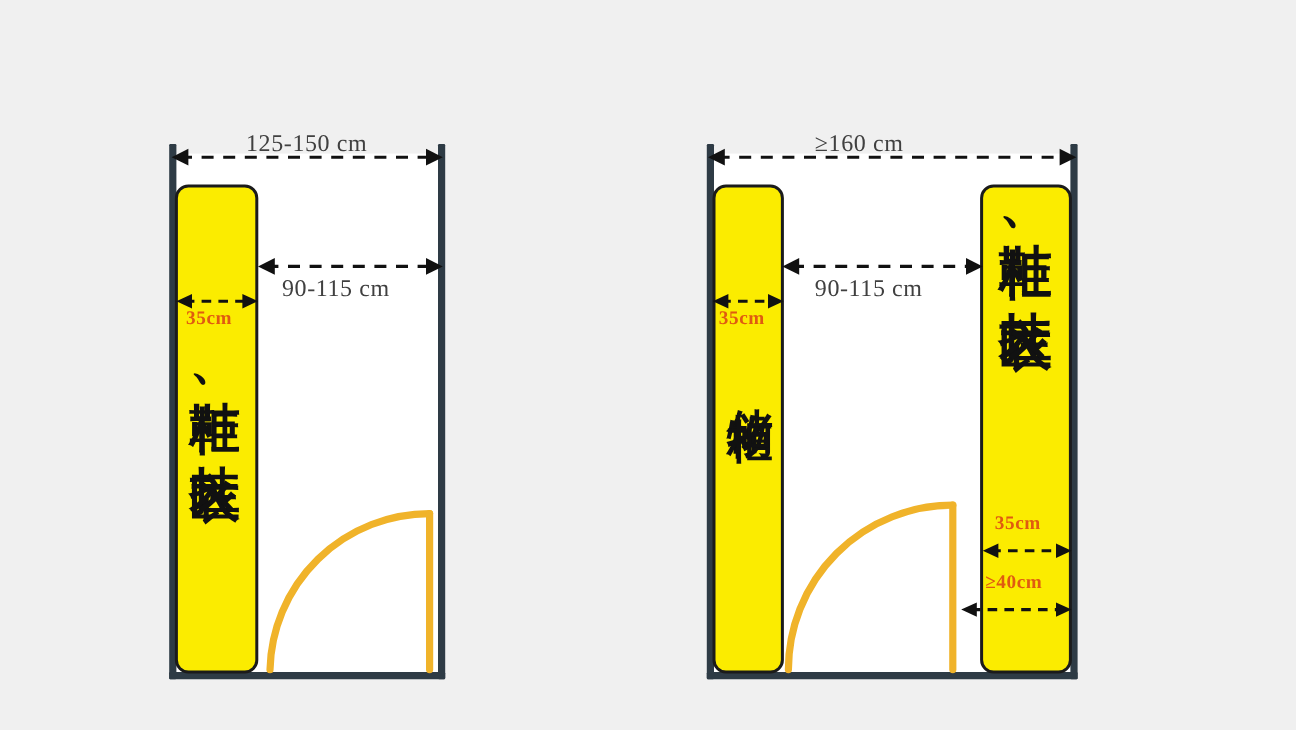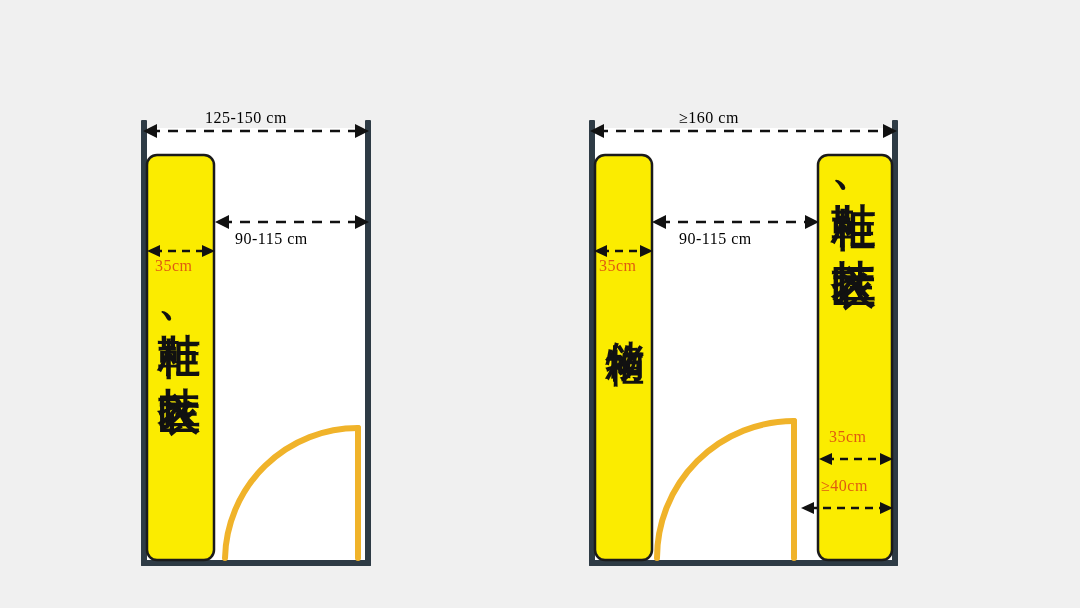--- a/index.html
+++ b/index.html
@@ -27,27 +27,27 @@
 
   .dim-label {
     position: absolute;
     font-family: "Liberation Serif", "DejaVu Serif", serif;
     white-space: nowrap;
     letter-spacing: 0.5px;
     line-height: 1;
     pointer-events: none;
   }
   .dim-red {
-    color: #000000;
-    font-size: 16px;
+    color: #404040;
+    font-size: 20px;
   }
   .dim-orange {
     color: #e05b10;
     font-size: 16px;
-    font-weight: normal;
+    font-weight: bold;
   }
   .cab-label {
     position: absolute;
     writing-mode: vertical-rl;
     text-orientation: upright;
     font-family: "DejaVu Sans", "Liberation Sans", sans-serif;
     font-weight: bold;
     color: #111111;
     letter-spacing: 4px;
     line-height: 1;

